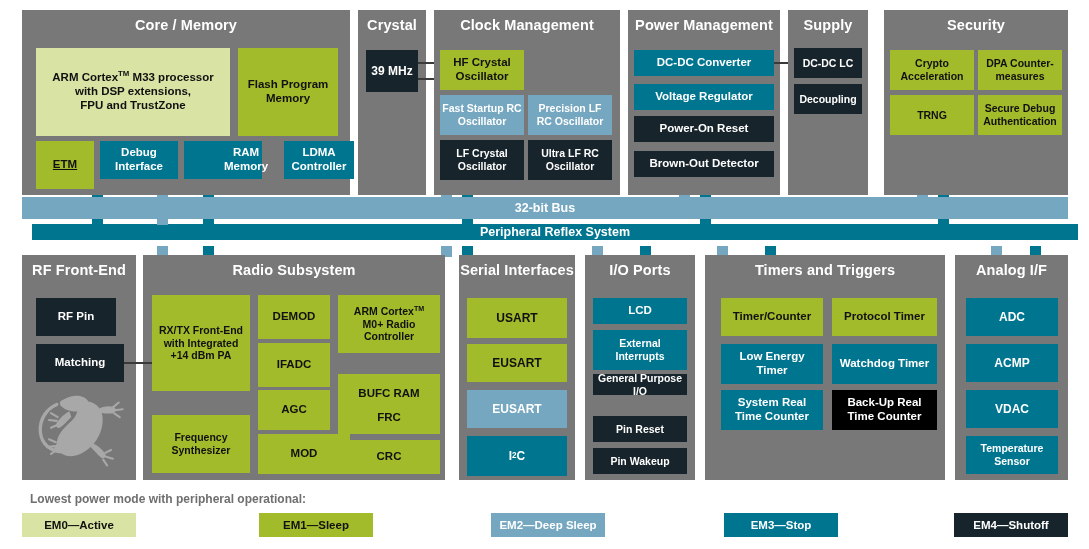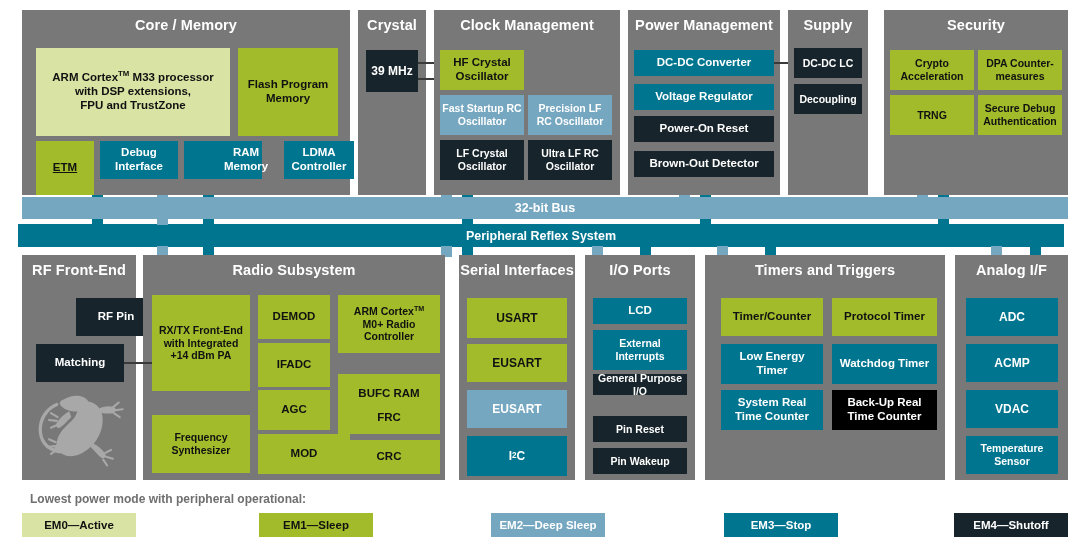--- a/index.html
+++ b/index.html
@@ -111,21 +111,21 @@
 
   <div class="panel" style="left:22px; top:10px; width:328px; height:185px;">
     <div class="panel-title">Core / Memory</div>
   </div>
   <div class="blk em0" style="left:36px; top:48px; width:194px; height:88px; flex-direction:column; font-size:11.5px;">
     <div><span>ARM Cortex</span><sup>TM</sup><span> M33 processor</span></div>
     <div>with DSP extensions,</div>
     <div>FPU and TrustZone</div>
   </div>
   <div class="blk em1" style="left:238px; top:48px; width:100px; height:88px;">Flash Program Memory</div>
-  <div class="blk em1" style="left:36px; top:141px; width:58px; height:54px;text-decoration:underline;">ETM</div>
+  <div class="blk em1" style="left:36px; top:141px; width:58px; height:48px;text-decoration:underline;">ETM</div>
   <div class="blk em3" style="left:100px; top:141px; width:78px; height:38px;">Debug Interface</div>
   <div class="blk em3" style="left:184px; top:141px; width:78px; height:38px;padding-left:48px;">RAM Memory</div>
   <div class="blk em3" style="left:284px; top:141px; width:70px; height:38px;">LDMA Controller</div>
 
   <div class="panel" style="left:358px; top:10px; width:68px; height:185px;">
     <div class="panel-title">Crystal</div>
   </div>
   <div class="blk em4 f12" style="left:366px; top:50px; width:52px; height:42px;">39 MHz</div>
 
   <div class="wire" style="left:418px; top:62px; width:22px; height:2px;"></div>
@@ -170,39 +170,39 @@
   <div class="stub stub-dark" style="left:700px; top:195px; width:11px; height:45px;"></div>
   <div class="stub stub-dark" style="left:938px; top:195px; width:11px; height:45px;"></div>
 
   <div class="stub stub-light" style="left:157px; top:195px; width:11px; height:12px;"></div>
   <div class="stub stub-light" style="left:441px; top:195px; width:11px; height:12px;"></div>
   <div class="stub stub-light" style="left:679px; top:195px; width:11px; height:12px;"></div>
   <div class="stub stub-light" style="left:917px; top:195px; width:11px; height:12px;"></div>
 
   <div class="bus bus-32" style="left:22px; top:197px; width:1046px; height:22px;">32-bit Bus</div>
 
-  <div class="bus bus-prs" style="left:18px; top:224px; width:1046px; height:23px;">Peripheral Reflex System</div>
+  <div class="bus bus-prs" style="left:32px; top:224px; width:1046px; height:16px;">Peripheral Reflex System</div>
 
   <div class="stub stub-light" style="left:157px; top:219px; width:11px; height:6px;"></div>
 
   <div class="stub stub-light" style="left:157px; top:246px; width:11px; height:11px;"></div>
   <div class="stub stub-dark" style="left:203px; top:246px; width:11px; height:11px;"></div>
   <div class="stub stub-light" style="left:441px; top:246px; width:11px; height:11px;"></div>
   <div class="stub stub-dark" style="left:462px; top:246px; width:11px; height:11px;"></div>
   <div class="stub stub-light" style="left:592px; top:246px; width:11px; height:11px;"></div>
   <div class="stub stub-dark" style="left:640px; top:246px; width:11px; height:11px;"></div>
   <div class="stub stub-light" style="left:717px; top:246px; width:11px; height:11px;"></div>
   <div class="stub stub-dark" style="left:765px; top:246px; width:11px; height:11px;"></div>
   <div class="stub stub-light" style="left:991px; top:246px; width:11px; height:11px;"></div>
   <div class="stub stub-dark" style="left:1030px; top:246px; width:11px; height:11px;"></div>
 
   <div class="panel" style="left:22px; top:255px; width:114px; height:225px;">
     <div class="panel-title">RF Front-End</div>
   </div>
-  <div class="blk em4" style="left:36px; top:298px; width:80px; height:38px;margin-left:40px;">RF Pin</div>
+  <div class="blk em4" style="left:36px; top:298px; width:80px; height:38px;">RF Pin</div>
   <div class="blk em4" style="left:36px; top:344px; width:88px; height:38px;">Matching</div>
 
   <svg class="gecko" viewBox="0 0 100 95" style="left:30px; top:388px; width:100px; height:92px;">
     <g fill="#a8a8a8">
 
       <path d="M52 14 C62 12 71 18 73 28 C75 40 70 52 62 60 C54 68 44 72 36 70
                C28 68 24 60 27 52 C30 43 38 38 44 31 C48 26 48 17 52 14 Z"></path>
 
       <path d="M33 12 C42 6 54 7 58 13 C61 18 56 23 49 24 C41 25 33 22 30 18
                C28 15 30 13 33 12 Z"></path>

